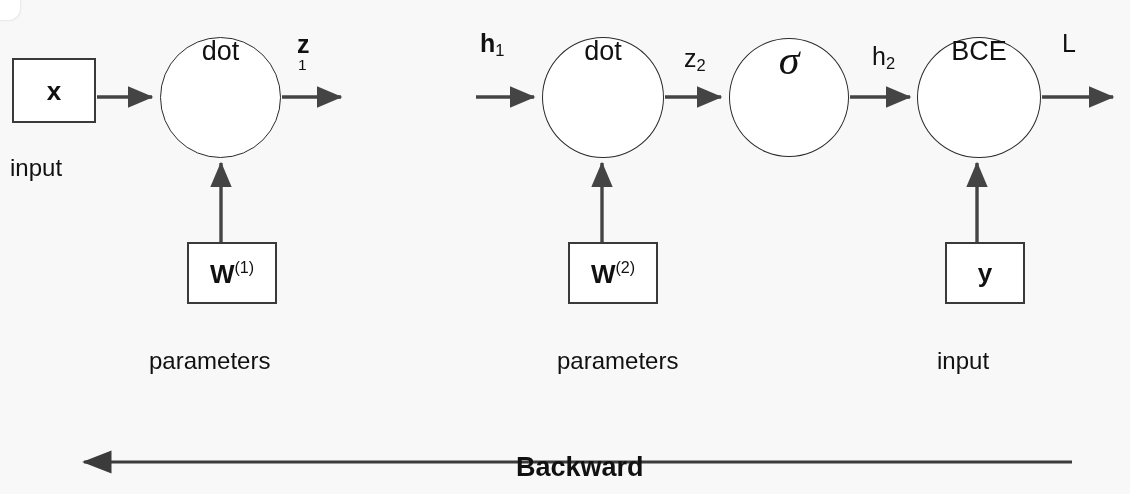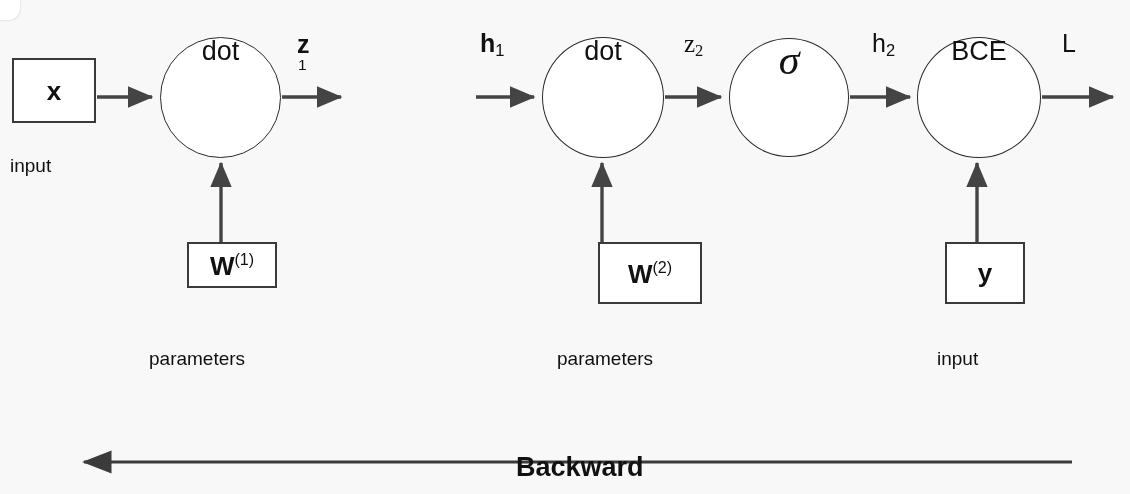--- a/index.html
+++ b/index.html
@@ -50,21 +50,21 @@
     white-space: nowrap;
   }
   .node-circle.sigma {
     font-family: "Liberation Serif", serif;
     font-style: italic;
     font-size: 42px;
   }
 
   .caption {
     position: absolute;
-    font-size: 19px;
+    font-size: 24px;
     line-height: 1;
     white-space: nowrap;
   }
 
   .edge-label {
     position: absolute;
     font-size: 25px;
     line-height: 1;
     white-space: nowrap;
   }
@@ -180,36 +180,36 @@
 
   <div class="edge-label bold stacked" style="left:297px; top:31px;">
     <span>z</span>
     <span class="sub">1</span>
   </div>
 
   <div class="edge-label bold" style="left:480px; top:31px;">
     <span>h</span><span class="sub">1</span>
   </div>
 
-  <div class="edge-label" style="left:684px; top:31px;font-family:Liberation Serif, serif;">
+  <div class="edge-label" style="left:684px; top:46px;">
     <span>z</span><span class="sub">2</span>
   </div>
 
-  <div class="edge-label" style="left:872px; top:31px;">
+  <div class="edge-label" style="left:872px; top:44px;">
     <span>h</span><span class="sub">2</span>
   </div>
 
   <div class="edge-label" style="left:1062px; top:31px;">L</div>
 
-  <div class="node-box" style="left:187px; top:242px; width:90px; height:46px;">
+  <div class="node-box" style="left:187px; top:242px; width:90px; height:62px;">
     <span><span>W</span><span class="sup">(1)</span></span>
   </div>
   <div class="caption" style="left:149px; top:349px;">parameters</div>
 
-  <div class="node-box" style="left:568px; top:242px; width:104px; height:62px;margin-left:30px;">
+  <div class="node-box" style="left:568px; top:242px; width:90px; height:62px;">
     <span><span>W</span><span class="sup">(2)</span></span>
   </div>
   <div class="caption" style="left:557px; top:349px;">parameters</div>
 
   <div class="node-box" style="left:945px; top:242px; width:80px; height:62px;">
     <span>y</span>
   </div>
   <div class="caption" style="left:937px; top:349px;">input</div>
 
   <div class="backward-title" style="left:516px; top:420px;margin-top:34px;">Backward</div>

